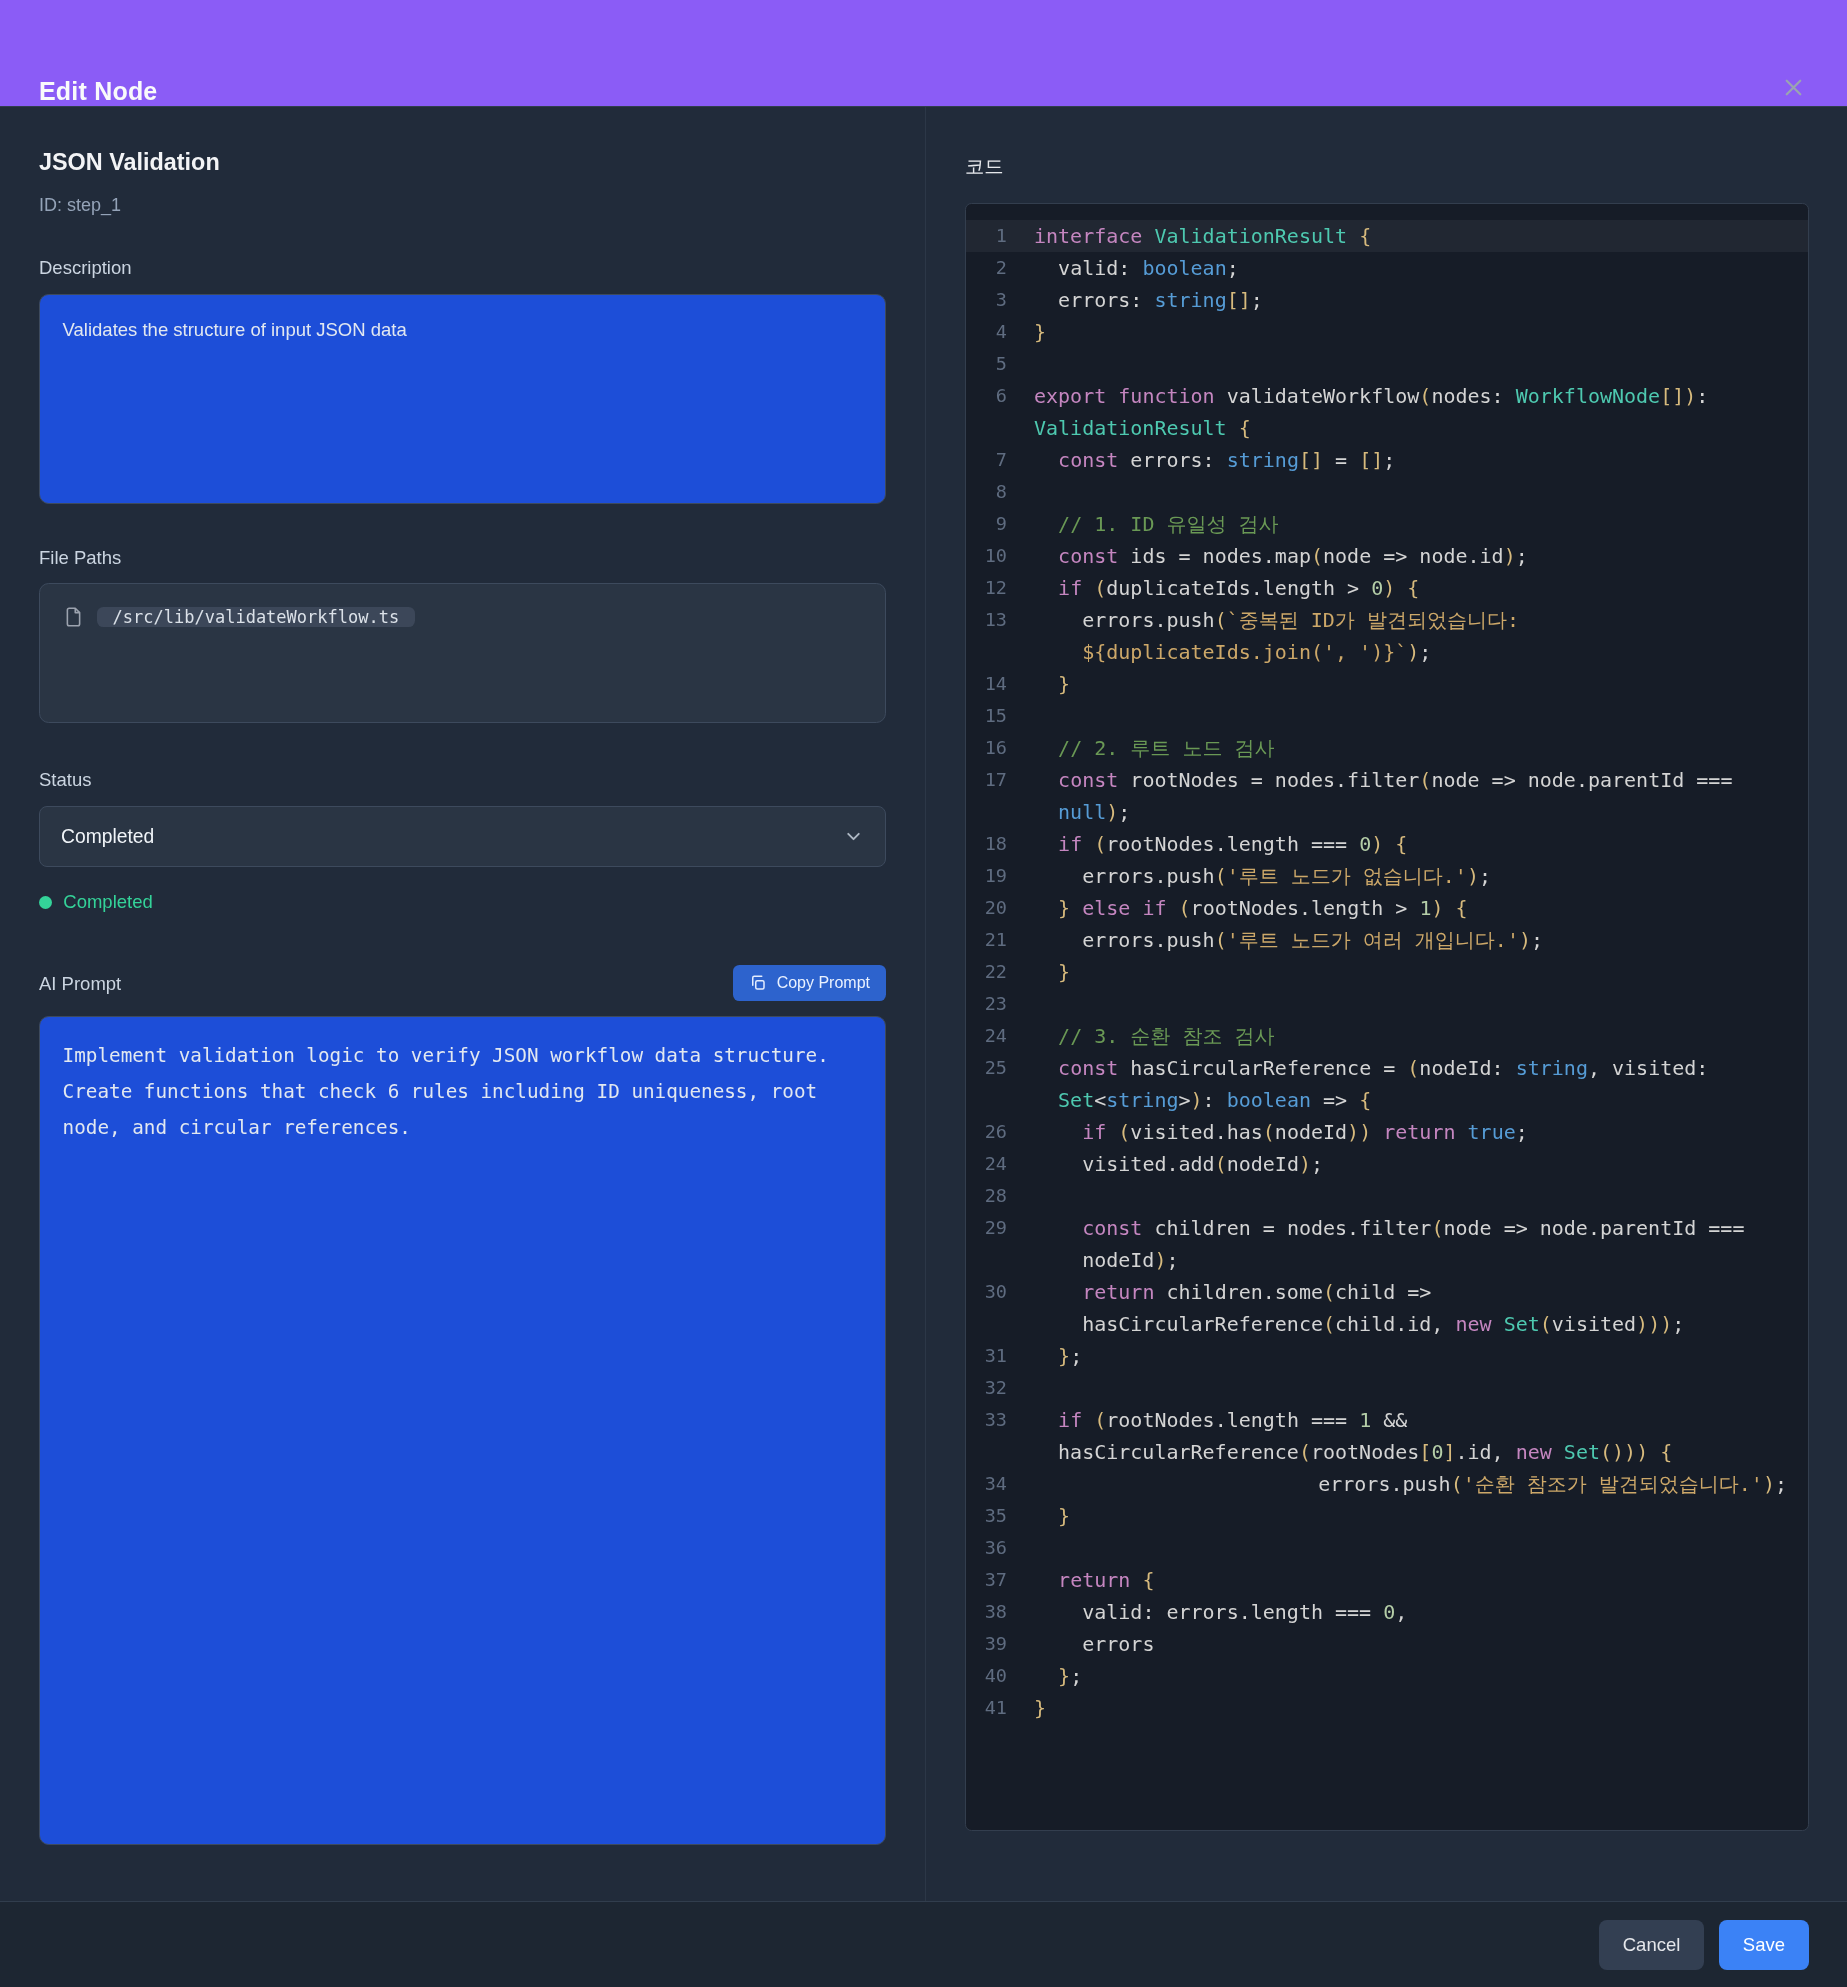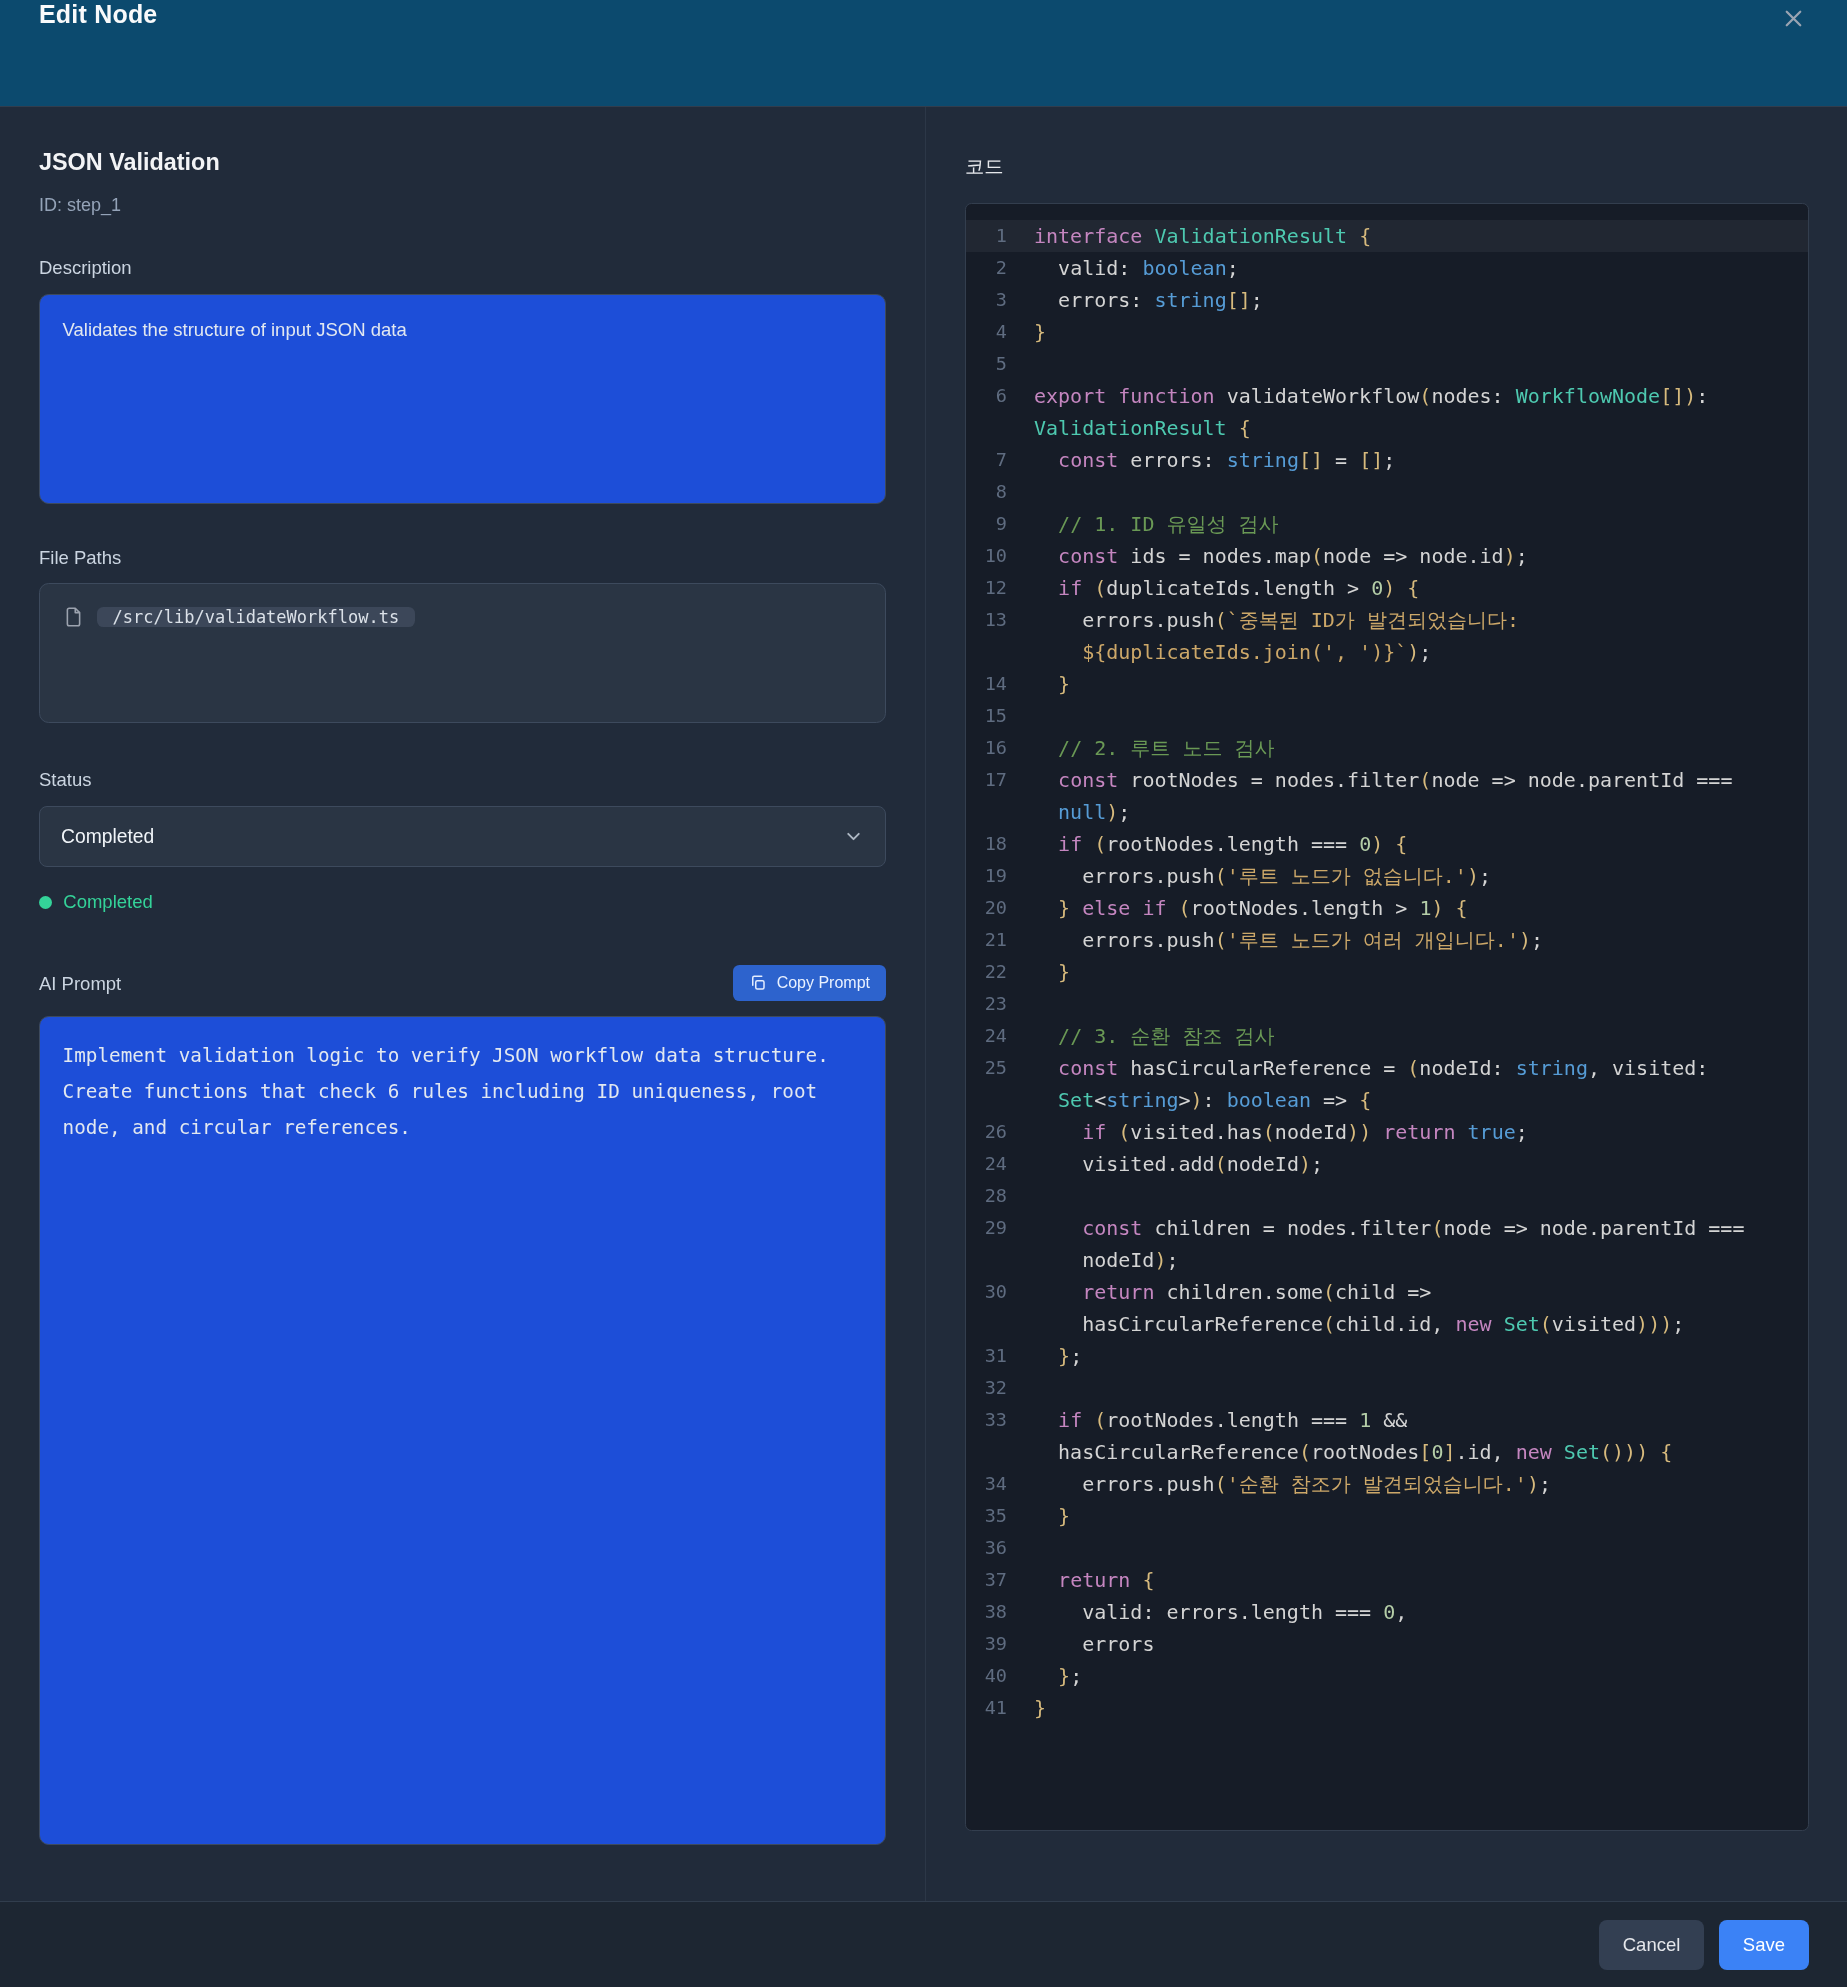--- a/index.html
+++ b/index.html
@@ -7,22 +7,22 @@
   body {
     background: #1a222e;
     font-family: "Liberation Sans", sans-serif;
     color: #e5e7eb;
     overflow: hidden;
   }
   .modal { width: 1848px; height: 1987px; background: #212b3a; display: flex; flex-direction: column; }
 
   
   .modal-header {
-    flex: 0 0 107px; background: #0c4a6e;
-    display: flex; align-items: flex-start; justify-content: space-between;
+    flex: 0 0 107px; background: #8b5cf6;
+    display: flex; align-items: flex-end; justify-content: space-between;
     padding: 0 36px 0 39px; border-bottom: 0.8px solid #313d4d;
   }
   .modal-title { font-size: 25px; font-weight: 700; color: #f9fafb; letter-spacing: 0.2px; }
   .close-btn { background: none; border: none; cursor: pointer; padding: 4.8px; line-height: 0; }
 
   
   .modal-body { flex: 1; display: flex; min-height: 0; }
   .pane-left { flex: 0 0 926px; border-right: 0.8px solid #2c3747; padding: 42px 39px 0 39px; }
   .pane-right { flex: 1; min-width: 0; padding: 48px 39px 0 39px; }
 
@@ -300,21 +300,21 @@
             <div class="code-row">
               <div class="gutter">32</div>
               <div class="code-content">&nbsp;</div>
             </div>
             <div class="code-row">
               <div class="gutter">33</div>
               <div class="code-content" style="padding-left: 2ch; text-indent: -2ch;">  <span class="tok-kw">if</span> <span class="tok-brk">(</span>rootNodes.length === <span class="tok-num">1</span> &amp;&amp; hasCircularReference<span class="tok-brk">(</span>rootNodes<span class="tok-brk">[</span><span class="tok-num">0</span><span class="tok-brk">]</span>.id, <span class="tok-kw">new</span> <span class="tok-type">Set</span><span class="tok-brk">(</span><span class="tok-brk">)</span><span class="tok-brk">)</span><span class="tok-brk">)</span> <span class="tok-brk">{</span></div>
             </div>
             <div class="code-row">
               <div class="gutter">34</div>
-              <div class="code-content" style="padding-left: 4ch; text-indent: -4ch;">    errors.push<span class="tok-brk">(</span><span class="tok-str">'순환 참조가 발견되었습니다.'</span><span class="tok-brk">)</span>;</div>
+              <div class="code-content" style="padding-left: 4ch; text-indent: -4ch; text-align: right;">    errors.push<span class="tok-brk">(</span><span class="tok-str">'순환 참조가 발견되었습니다.'</span><span class="tok-brk">)</span>;</div>
             </div>
             <div class="code-row">
               <div class="gutter">35</div>
               <div class="code-content" style="padding-left: 2ch; text-indent: -2ch;">  <span class="tok-brk">}</span></div>
             </div>
             <div class="code-row">
               <div class="gutter">36</div>
               <div class="code-content">&nbsp;</div>
             </div>
             <div class="code-row">

